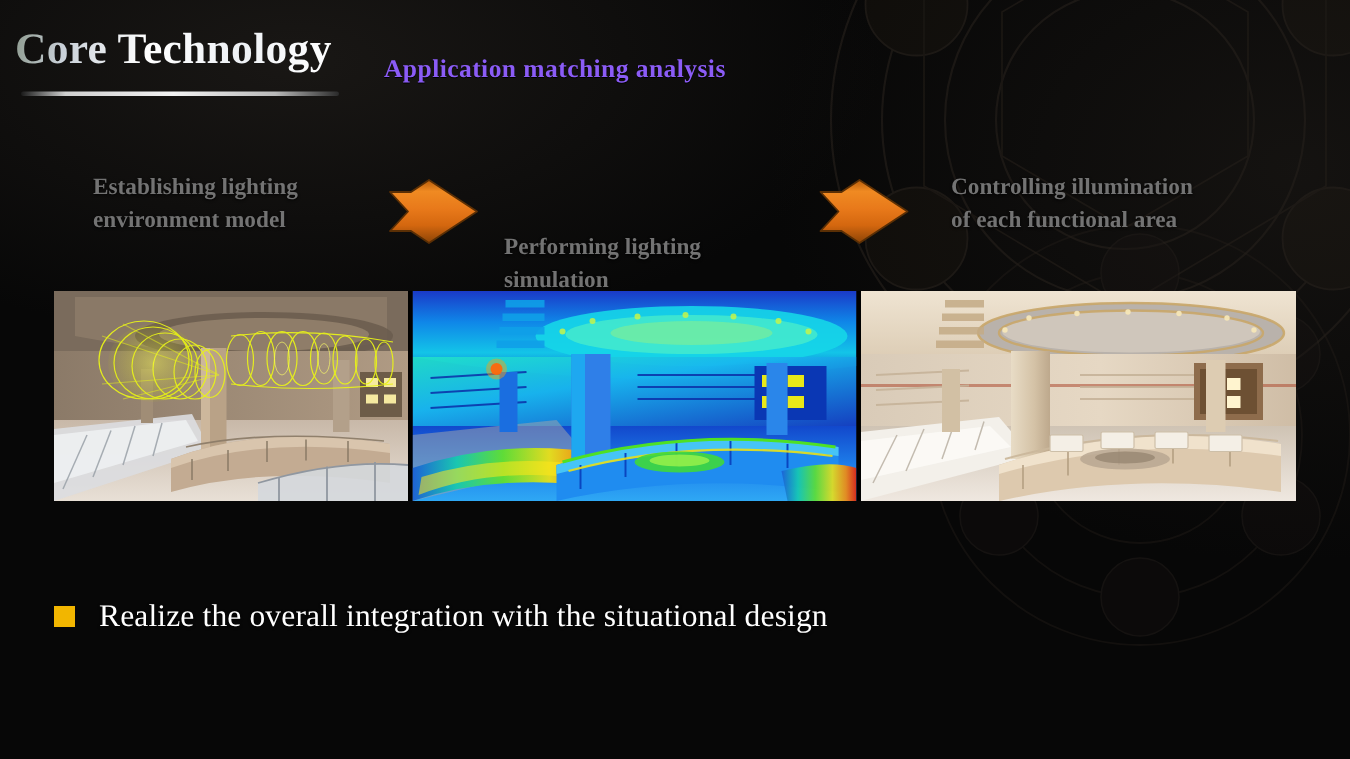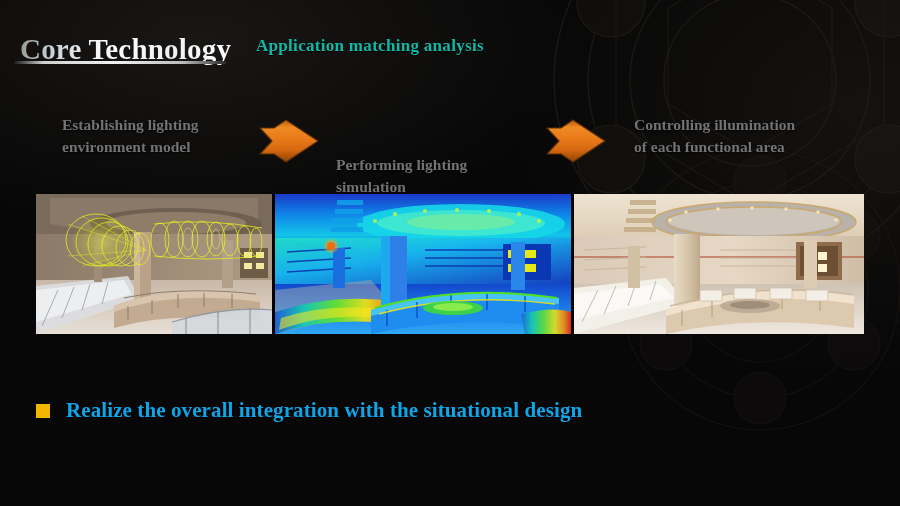--- a/index.html
+++ b/index.html
@@ -42,49 +42,48 @@
     left: 0; top: 0; right: 0; bottom: 0;
     background:
       radial-gradient(ellipse 70% 60% at 22% 8%, rgba(40,36,32,.55) 0%, rgba(0,0,0,0) 62%),
       radial-gradient(ellipse 60% 80% at 96% 22%, rgba(34,30,26,.5) 0%, rgba(0,0,0,0) 65%);
     pointer-events: none;
   }
 
   
   .title {
     position: absolute;
-    left: 20px;
+    left: 10px;
     top: 17px;
     font-size: 29px;
     font-weight: bold;
     letter-spacing: .2px;
     background: linear-gradient(100deg, #8d9a8e 0%, #c9d0d8 16%, #ffffff 42%, #eef1f5 70%, #ffffff 100%);
     -webkit-background-clip: text;
     background-clip: text;
     color: transparent;
     -webkit-text-fill-color: transparent;
     white-space: nowrap;
-    margin-top: 16px;
   }
   .title-rule {
     position: absolute;
     left: 14px;
     top: 61px;
     width: 212px;
     height: 3px;
     background: linear-gradient(to right, #1a1a1a 0%, #cfcfcf 14%, #f2f2f2 48%, #b9b9b9 80%, #2a2a2a 100%);
     border-radius: 2px;
   }
   .subtitle {
     position: absolute;
     left: 256px;
     top: 36px;
     font-size: 17px;
     font-weight: bold;
-    color: #14b8a6;
+    color: #8b5cf6;
     letter-spacing: .3px;
     white-space: nowrap;
     text-shadow: 0 1px 0 #000;
   }
 
   
   .steps {
     position: absolute;
     left: 0;
     top: 112px;
@@ -145,22 +144,22 @@
     gap: 16px;
   }
   .bullet-mark {
     width: 14px;
     height: 14px;
     background: #f2b600;
     flex: 0 0 auto;
   }
   .bullet-text {
     font-size: 21px;
-    font-weight: bold;
-    color: #0ea5e9;
+    font-weight: normal;
+    color: #ffffff;
     letter-spacing: .1px;
     white-space: nowrap;
     text-shadow: 0 1px 2px rgba(0,0,0,.85);
   }
 
   
   .logo {
     position: absolute;
     right: 16px;
     bottom: 14px;

